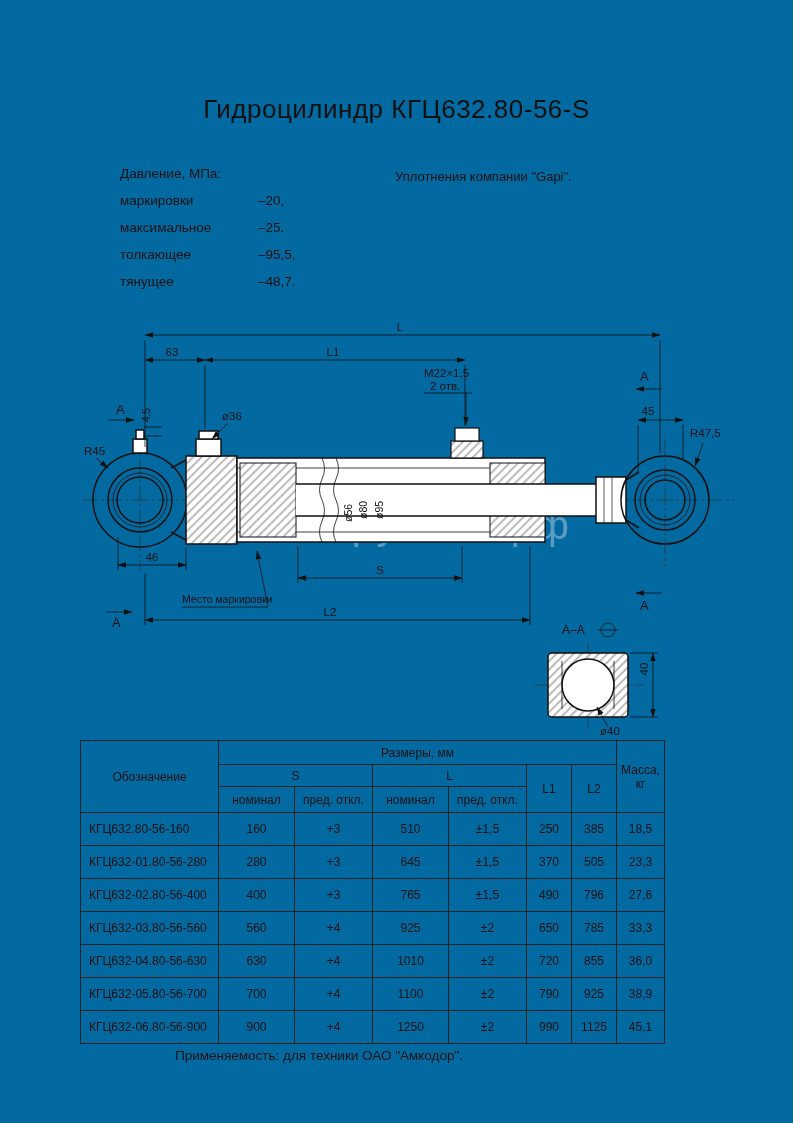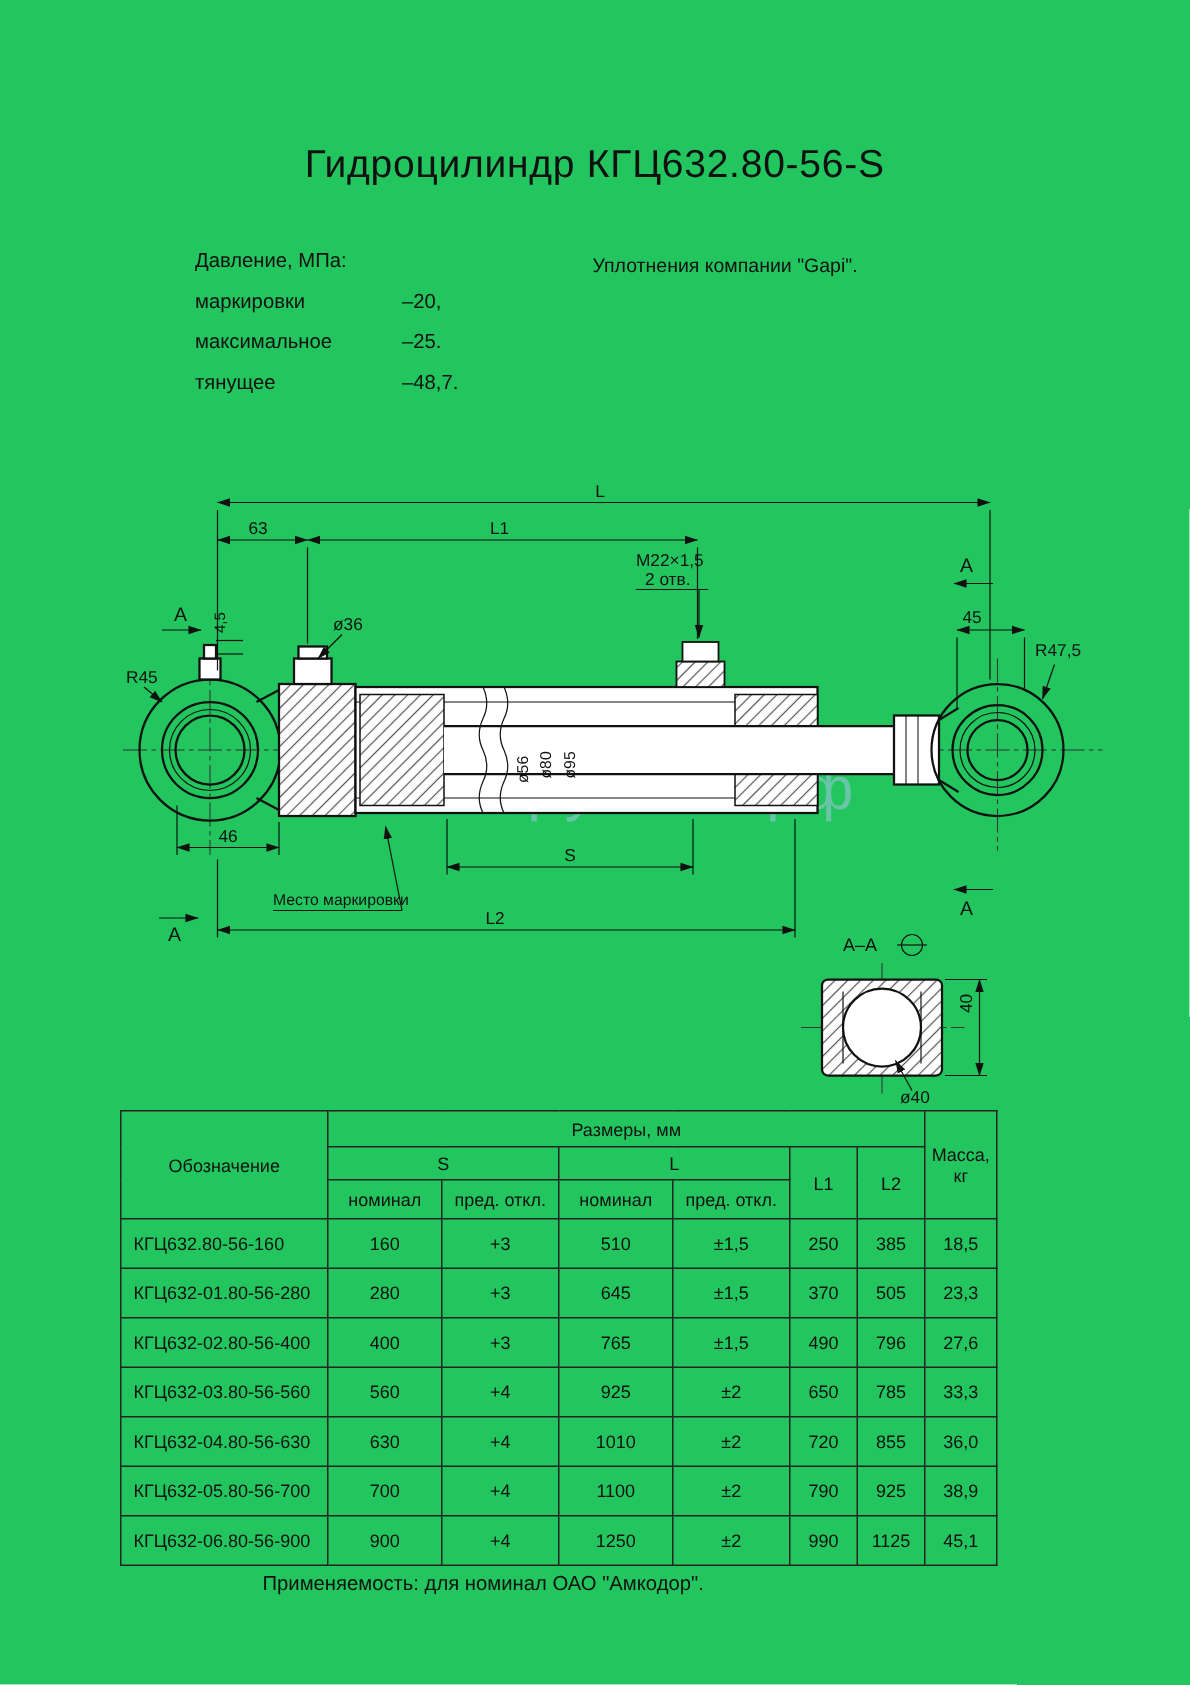--- a/index.html
+++ b/index.html
@@ -1,23 +1,23 @@
 <!DOCTYPE html>
 <html><head>
 <meta charset="utf-8">
 <style>
   * { margin:0; padding:0; box-sizing:border-box; }
   html,body { background:#fff; }
   body { font-family:"Liberation Sans", sans-serif; color:#111; }
-  .page { position:relative; width:793px; height:1123px; background:#22c55e; margin:0 auto; overflow:hidden; }
+  .page { position:relative; width:793px; height:1123px; background:#0369a1; margin:0 auto; overflow:hidden; }
 
   .title { position:absolute; top:94px; left:0; width:100%; text-align:center;
            font-size:26px; font-weight:normal; letter-spacing:.5px; }
 
-  .specs { position:absolute; left:120px; top:160px; width:280px; font-size:13.5px;margin-left:10px; }
+  .specs { position:absolute; left:120px; top:160px; width:280px; font-size:13.5px; }
   .spec-row { display:flex; height:27px; align-items:center; }
   .spec-row .lab { width:138px; flex:none; }
 
   .notes { position:absolute; left:395px; top:162px; width:350px; font-size:13px; }
   .notes div { height:29px; display:flex; align-items:center; }
 
   .drawing { position:absolute; left:0; top:315px; }
   .drawing text { font-family:"Liberation Sans", sans-serif; }
 
   .spec-table { position:absolute; left:80px; top:740px; border-collapse:collapse;
@@ -45,20 +45,24 @@
     <div class="spec-row">
         <span class="lab">Давление, МПа:</span>
       </div>
     <div class="spec-row">
       <span class="lab">маркировки</span>
       <span class="val">–20,</span>
     </div>
     <div class="spec-row">
       <span class="lab">максимальное</span>
       <span class="val">–25.</span>
+    </div>
+    <div class="spec-row">
+      <span class="lab">толкающее</span>
+      <span class="val">–95,5,</span>
     </div>
     <div class="spec-row">
       <span class="lab">тянущее</span>
       <span class="val">–48,7.</span>
     </div>
   </div>
 
   <div class="notes">
     <div>Уплотнения компании "Gapi".</div>
   </div>
@@ -295,15 +299,15 @@
           <td>+4</td>
           <td>1250</td>
           <td>±2</td>
           <td>990</td>
           <td>1125</td>
           <td>45,1</td>
         </tr>
       </tbody>
   </table>
 
-  <div class="footer">Применяемость: для номинал ОАО "Амкодор".</div>
+  <div class="footer">Применяемость: для техники ОАО "Амкодор".</div>
 
 </div>
 
 </body></html>

